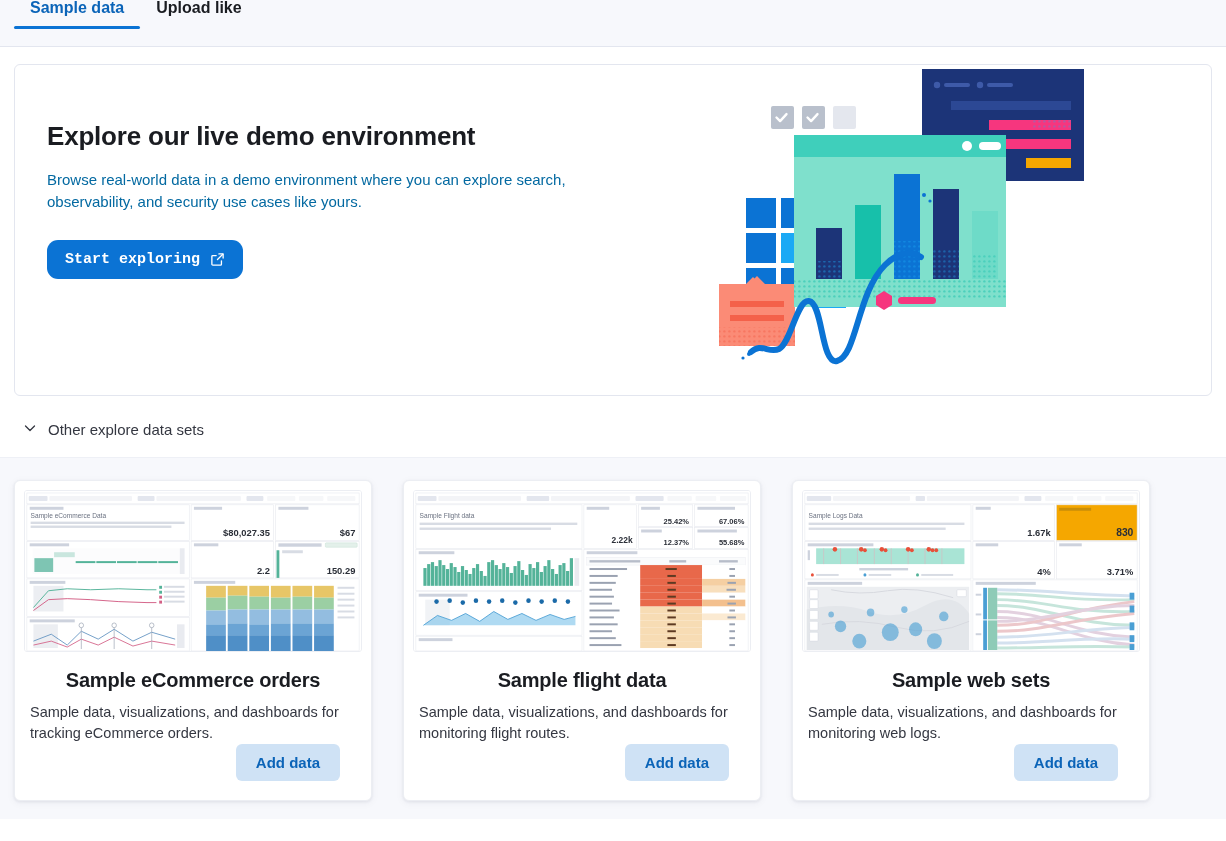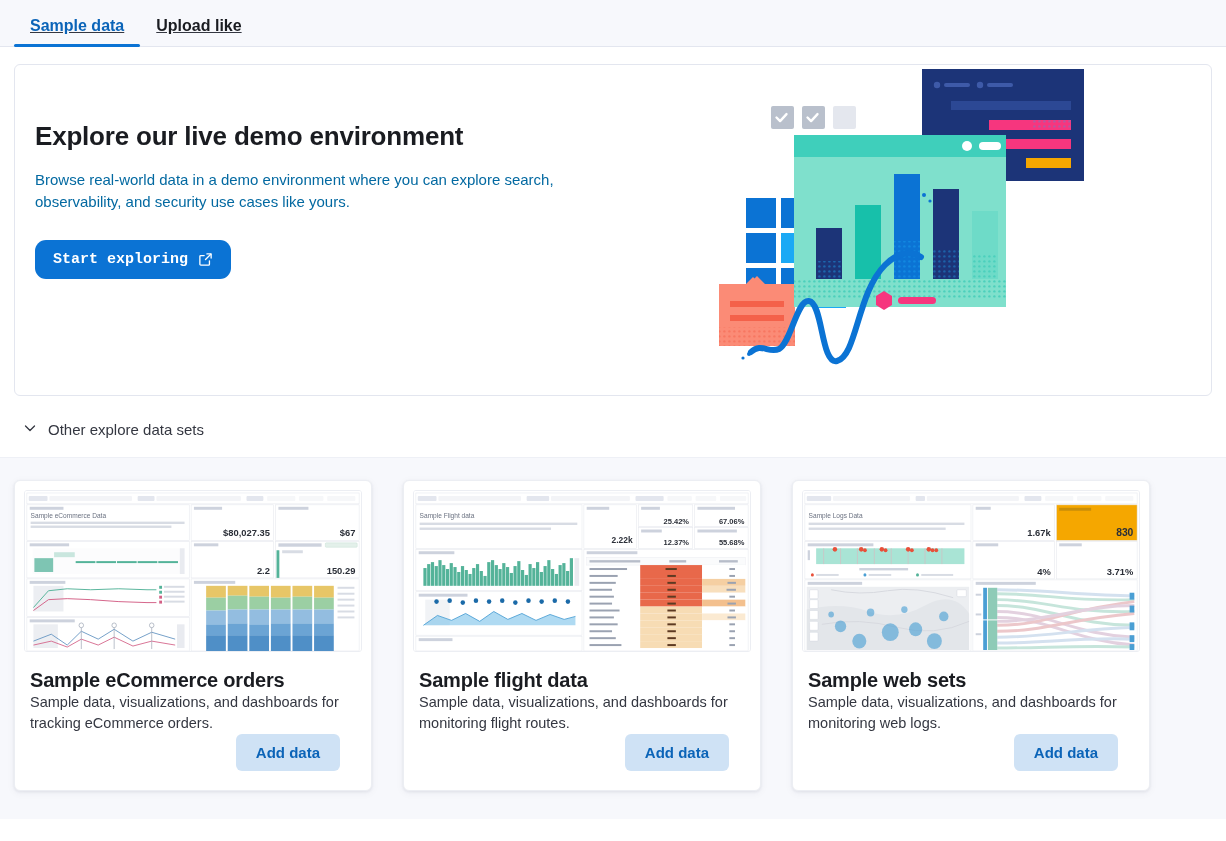--- a/index.html
+++ b/index.html
@@ -10,24 +10,23 @@
     color: #343741;
     overflow: hidden;
   }
 
   
   .tabbar {
     height: 47px;
     background: #f7f8fc;
     border-bottom: 1px solid #e3e6ef;
     display: flex;
-    align-items: flex-end;
+    align-items: flex-start;
     padding-left: 14px;
     gap: 0;
-    text-decoration: underline;
   }
   .tab {
     position: relative;
     padding: 0 16px 12px 16px;
     font-size: 16px;
     font-weight: bold;
     color: #1a1c21;
     cursor: pointer;
     line-height: 1;
   }
@@ -46,21 +45,21 @@
   .hero {
     position: relative;
     height: 332px;
     background: #ffffff;
     border: 1px solid #e3e6ef;
     border-radius: 6px;
     overflow: hidden;
   }
   .hero-text {
     position: absolute;
-    left: 20px; top: 56px;
+    left: 32px; top: 56px;
     width: 540px;
   }
   .hero-title {
     font-size: 26px;
     font-weight: bold;
     color: #1a1c21;
     letter-spacing: -0.2px;
     margin-bottom: 17px;
   }
   .hero-sub {
@@ -129,20 +128,22 @@
     border-radius: 3px;
     overflow: hidden;
     background: #ffffff;
   }
   .card-body { padding: 17px 15px 0 15px; flex: 1; }
   .card-title {
     font-size: 20px;
     font-weight: bold;
     color: #1a1c21;
     letter-spacing: -0.2px;
+    margin-bottom: 10px;
+    text-align: center;
   }
   .card-desc {
     font-size: 14.5px;
     line-height: 21px;
     color: #343741;
   }
   .card-foot {
     padding: 0 31px 19px 15px;
     display: flex;
     justify-content: flex-end;

